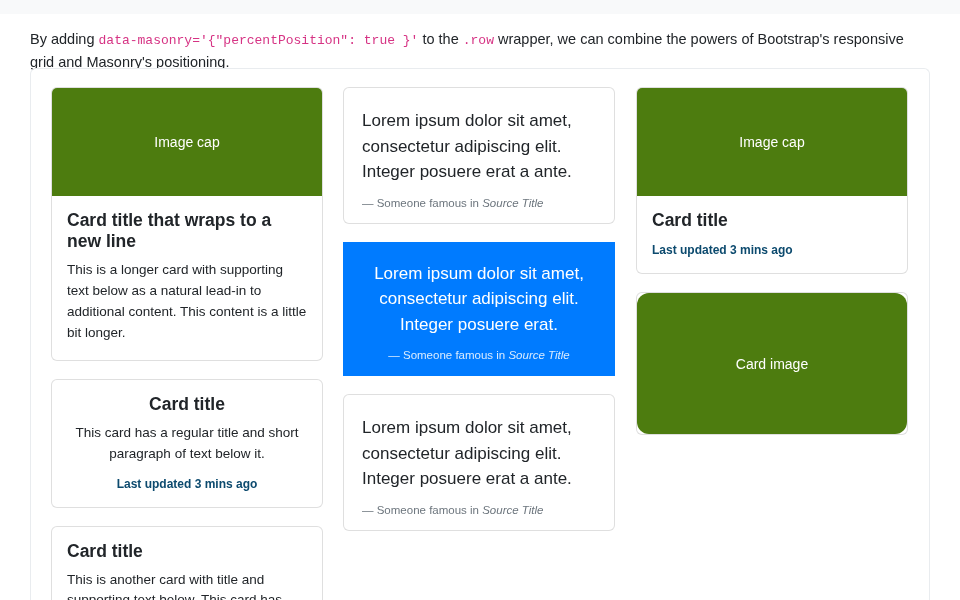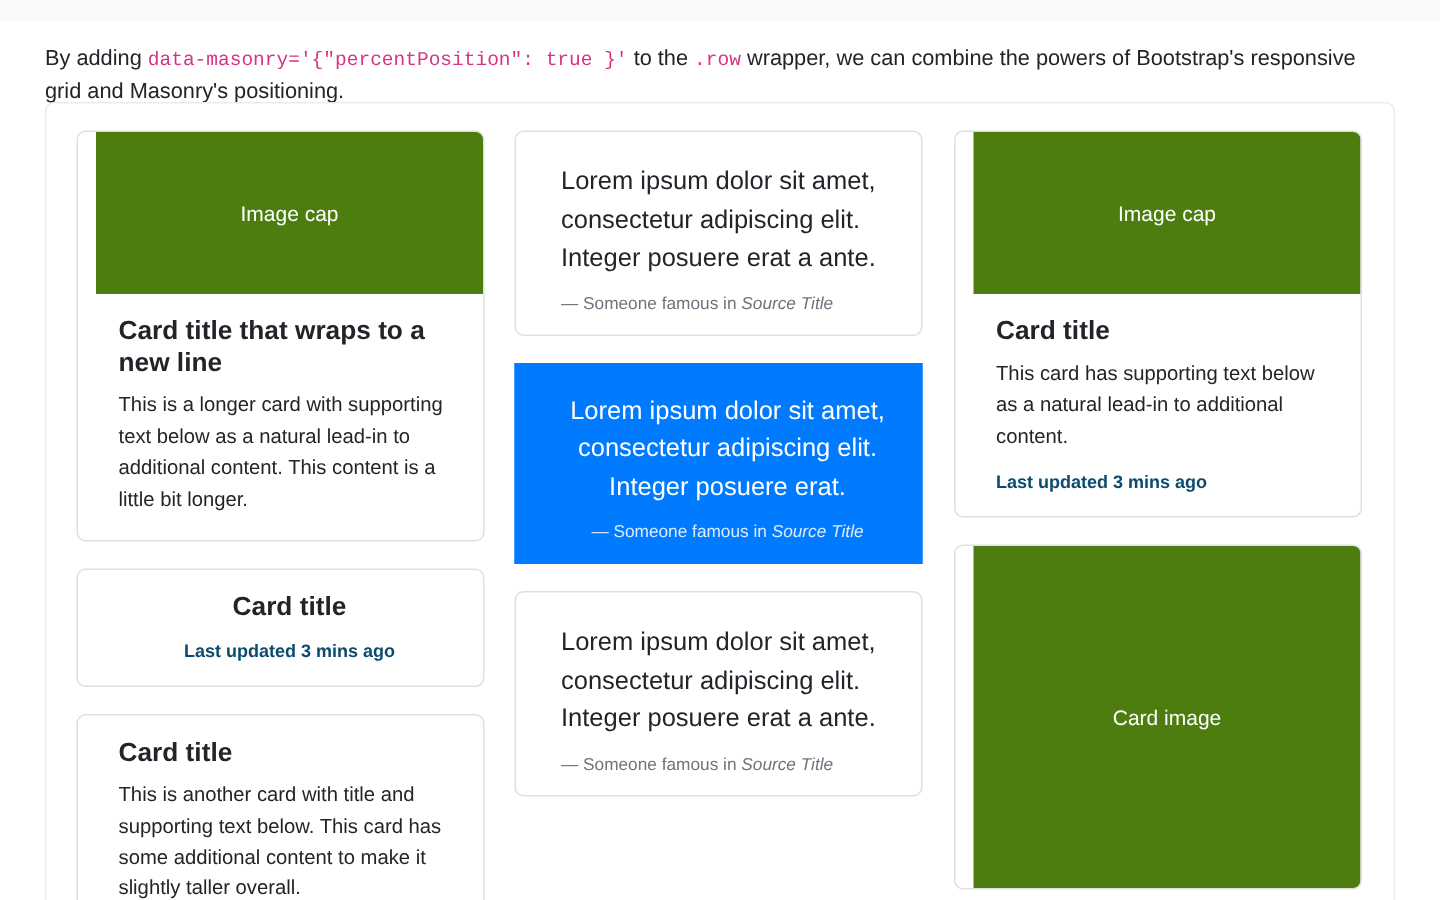--- a/index.html
+++ b/index.html
@@ -58,33 +58,33 @@
   .col1 { left: 20px; top: 18px; }
   .col2 { left: 312px; top: 18px; }
   .col3 { left: 605px; top: 18px; }
 
   .card {
     border: 1px solid rgba(0,0,0,.125);
     border-radius: 6px;
     background: #fff;
     margin-bottom: 18px;
     overflow: hidden;
-    padding-left: 12px;
   }
   .card-img {
     background: #4d7c0f;
     color: #fff;
     height: 108px;
     display: flex;
     align-items: center;
     justify-content: center;
     font-size: 14px;
   }
   .card-img.tall {
-    height: 228px;
+    height: 141px;
+    border-radius: 12px;
   }
   .card-body {
     padding: 14px 15px 16px 15px;
   }
   .card-title {
     font-size: 17.5px;
     font-weight: bold;
     margin: 0 0 8px 0;
     color: #212529;
     line-height: 1.2;
@@ -157,20 +157,21 @@
             </div>
           <div class="card-body">
             <h5 class="card-title">Card title that wraps to a new line</h5>
             <p class="card-text">This is a longer card with supporting text below as a natural lead-in to additional content. This content is a little bit longer.</p>
           </div>
         </div>
 
         <div class="card">
           <div class="card-body center">
             <h5 class="card-title">Card title</h5>
+            <p class="card-text">This card has a regular title and short paragraph of text below it.</p>
             <p class="card-muted">Last updated 3 mins ago</p>
           </div>
         </div>
 
         <div class="card">
           <div class="card-body">
             <h5 class="card-title">Card title</h5>
             <p class="card-text">This is another card with title and supporting text below. This card has some additional content to make it slightly taller overall.</p>
 
           </div>
@@ -204,21 +205,20 @@
       </div>
 
       <div class="col col3">
 
         <div class="card">
           <div class="card-img">
               <span>Image cap</span>
             </div>
           <div class="card-body">
             <h5 class="card-title">Card title</h5>
-            <p class="card-text">This card has supporting text below as a natural lead-in to additional content.</p>
             <p class="card-muted">Last updated 3 mins ago</p>
           </div>
         </div>
 
         <div class="card">
           <div class="card-img tall">
               <span>Card image</span>
             </div>
         </div>
 

